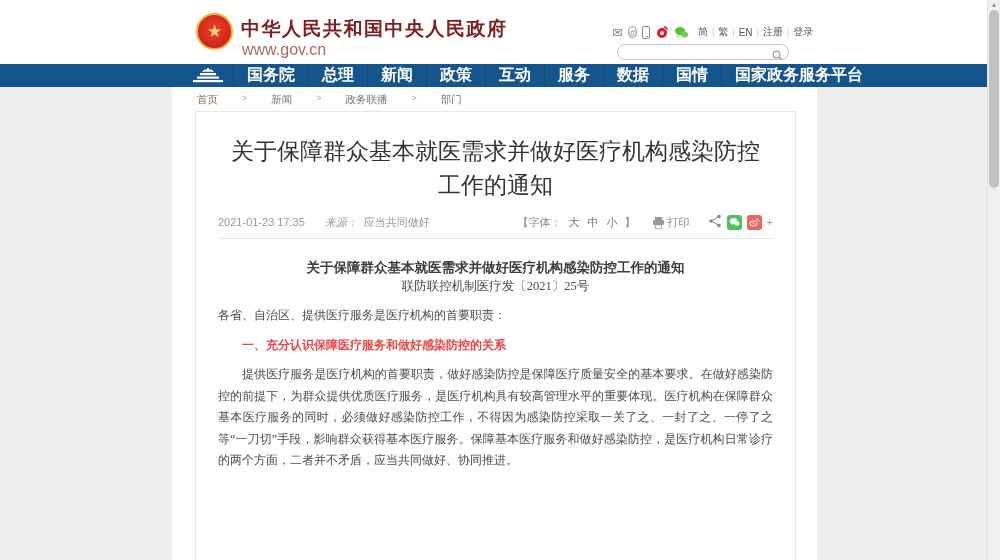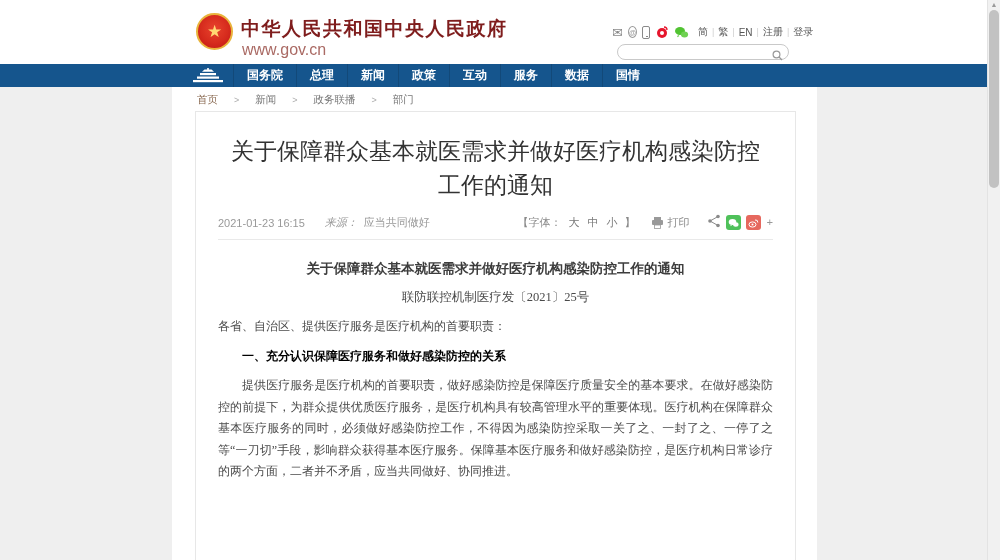--- a/index.html
+++ b/index.html
@@ -42,65 +42,65 @@
     position:absolute; left:8px; top:1px; width:145px; height:12px;
     border:none; outline:none; font-size:10px; color:#333; background:transparent;
   }
   .mag { position:absolute; right:5px; top:2px; }
 
   
   .nav { position:absolute; top:64px; left:0; width:1000px; height:23px; background:#15558d; z-index:2; }
   .nav-inner { margin-left:183px; height:100%; display:flex; align-items:stretch; }
   .nav-item {
     display:flex; align-items:center; padding:0 13px;
-    color:#fff; font-size:12px; font-weight:bold;
+    color:#fff; font-size:16px; font-weight:bold;
     border-right:1px solid rgba(0,0,0,0.14); cursor:pointer; white-space:nowrap;
   }
   .nav-item.icon-cell { padding:0 10px; }
   .nav-item:last-child { border-right:none; }
 
   
   .main-col { position:absolute; left:172px; top:87px; width:645px; height:473px; background:#ffffff; }
-  .breadcrumb { position:absolute; left:197px; top:93px; font-size:10.5px; color:#777; display:flex; gap:16px; align-items:center; z-index:3; }
+  .breadcrumb { position:absolute; left:197px; top:93px; font-size:10.5px; color:#777; display:flex; gap:24px; align-items:flex-start; z-index:3; }
   .bc-home { color:#8a6a52; }
   .bc-sep { color:#aaa; font-size:9px; }
 
   .card {
     position:absolute; left:195px; top:111px; width:601px; height:470px;
     background:#fff; border:1px solid #e7e7e7; padding:0 22px; z-index:3;
   }
   .art-title {
     margin:22px auto 0; width:545px;
     font-size:23px; line-height:34px; text-align:center; color:#333; font-weight:400;
   }
   .meta-row {
     margin-top:12px; display:flex; justify-content:space-between; align-items:center;
     font-size:11px; color:#999;
   }
   .meta-left { display:flex; gap:6px; align-items:center; }
   .meta-left .src-lbl { margin-left:14px;font-style:italic; }
-  .meta-right { display:flex; gap:6px; align-items:center;font-family:Liberation Mono, monospace; }
+  .meta-right { display:flex; gap:6px; align-items:flex-end; }
   .fs-ctl { color:#8a8a8a; }
   .fs-opt { color:#777; cursor:pointer; margin:0 1px; }
   .print-wrap { display:flex; align-items:center; gap:3px; margin-left:10px; color:#8a8a8a; cursor:pointer; }
   .share-wrap { display:flex; align-items:center; gap:5px; margin-left:12px; }
   .sq-ico { width:15px; height:15px; border-radius:3px; display:flex; align-items:center; justify-content:center; cursor:pointer; }
   .wechat-sq { background:#4fc15a; }
   .weibo-sq  { background:#e6685e; }
   .plus-share { color:#999; font-size:11px; cursor:pointer; }
   .divider { border-bottom:1px solid #e9e9e9; margin-top:8px; }
 
   
   .doc { font-family:"Liberation Serif","DejaVu Serif",serif; color:#4a4a4a; }
   .doc-title { margin-top:20px; text-align:center; font-weight:bold; font-size:13.5px; color:#3d3d3d; }
-  .doc-number { margin-top:11px; text-align:center; font-size:12.5px; color:#4a4a4a; }
+  .doc-number { margin-top:1px; text-align:center; font-size:12.5px; color:#4a4a4a; }
   .doc-body { margin-top:10px; font-size:12px; line-height:21.5px; text-align:justify; }
   .doc-body p { margin:8px 0; text-indent:2em; }
   .doc-body p.salutation { text-indent:0; }
-  .doc-body p.heading { font-weight:bold; color:#000000; }
+  .doc-body p.heading { font-weight:bold; color:#ef4444; }
 
   
   .scrollbar { position:absolute; right:0; top:0; width:13px; height:560px; background:#f1f1f1; border-left:1px solid #e3e3e3; z-index:10; }
   .scroll-up { position:absolute; top:0; left:0; width:12px; height:9px; color:#9a9a9a; font-size:7px; text-align:center; line-height:9px; cursor:pointer; }
   .scroll-thumb { position:absolute; top:10px; left:1px; width:10px; height:178px; background:#c2c2c2; border-radius:5px; cursor:pointer; }
 </style>
 </head>
 <body>
 
 <div class="header">
@@ -166,41 +166,42 @@
         </svg>
     </div>
     <div class="nav-item">国务院</div>
     <div class="nav-item">总理</div>
     <div class="nav-item">新闻</div>
     <div class="nav-item">政策</div>
     <div class="nav-item">互动</div>
     <div class="nav-item">服务</div>
     <div class="nav-item">数据</div>
     <div class="nav-item">国情</div>
+    <div class="nav-item">国家政务服务平台</div>
   </div>
 </div>
 
 <div class="main-col"></div>
 
 <div class="breadcrumb">
   <span class="bc-home">首页</span>
   <span class="bc-sep">&gt;</span>
   <span>新闻</span>
   <span class="bc-sep">&gt;</span>
   <span>政务联播</span>
   <span class="bc-sep">&gt;</span>
   <span>部门</span>
 </div>
 
 <div class="card">
   <h1 class="art-title">关于保障群众基本就医需求并做好医疗机构感染防控工作的通知</h1>
 
   <div class="meta-row">
     <div class="meta-left">
-      <span>2021-01-23 16:15</span>
+      <span>2021-01-23 17:35</span>
       <span class="src-lbl">来源：</span>
       <span>应当共同做好</span>
     </div>
     <div class="meta-right">
       <span class="fs-ctl">【字体：</span>
       <span class="fs-opt">大</span>
       <span class="fs-opt">中</span>
       <span class="fs-opt">小</span>
       <span class="fs-ctl">】</span>
 

